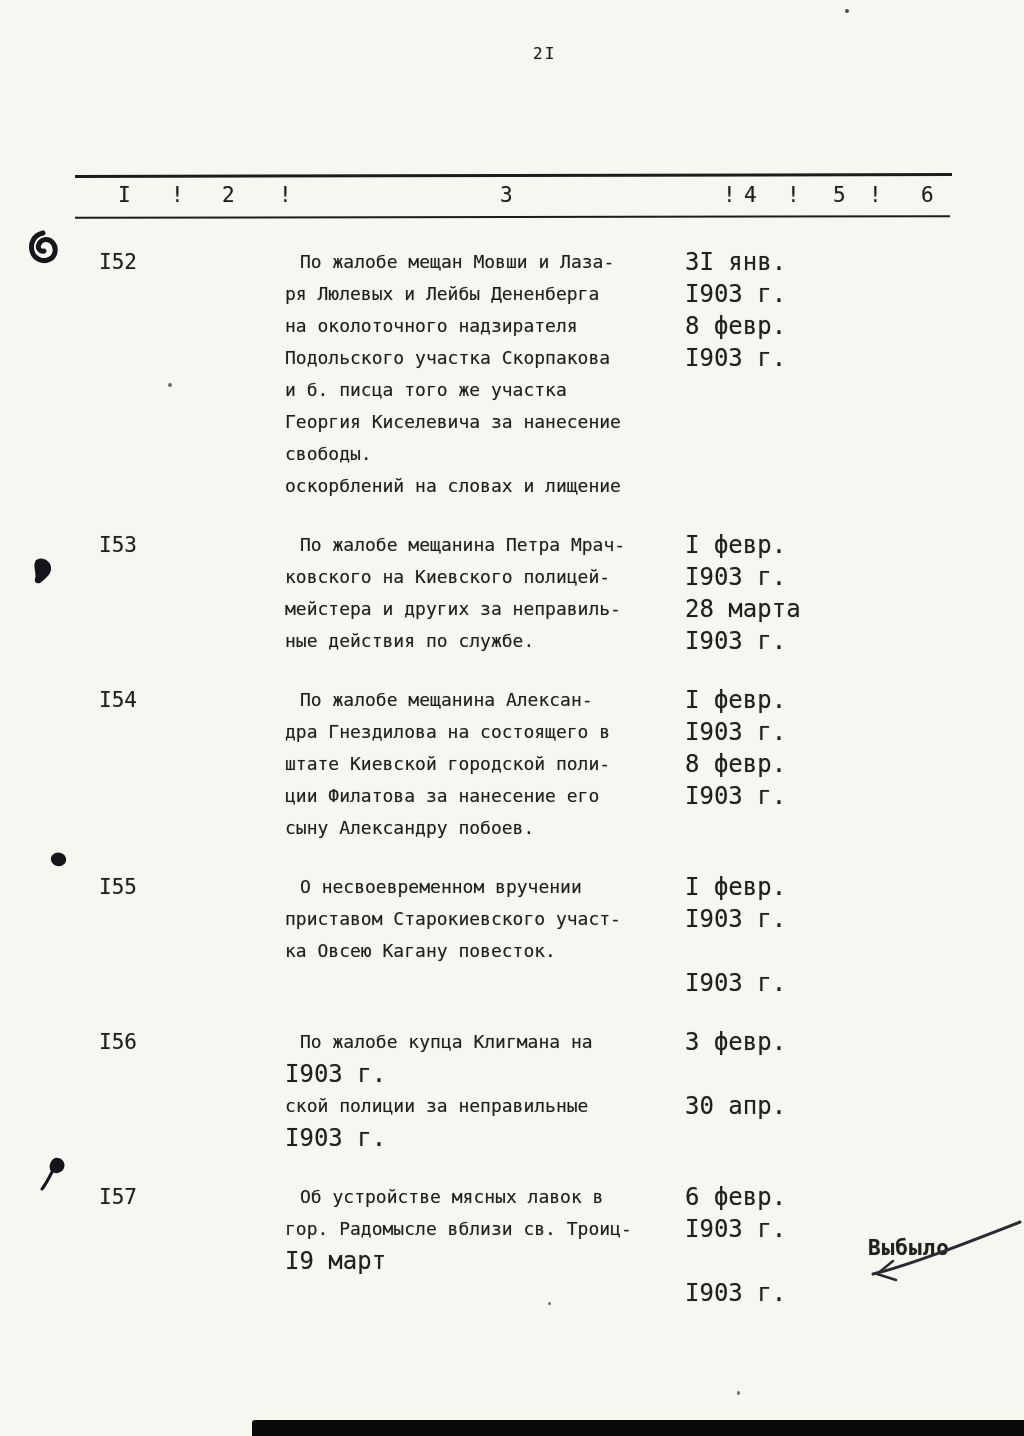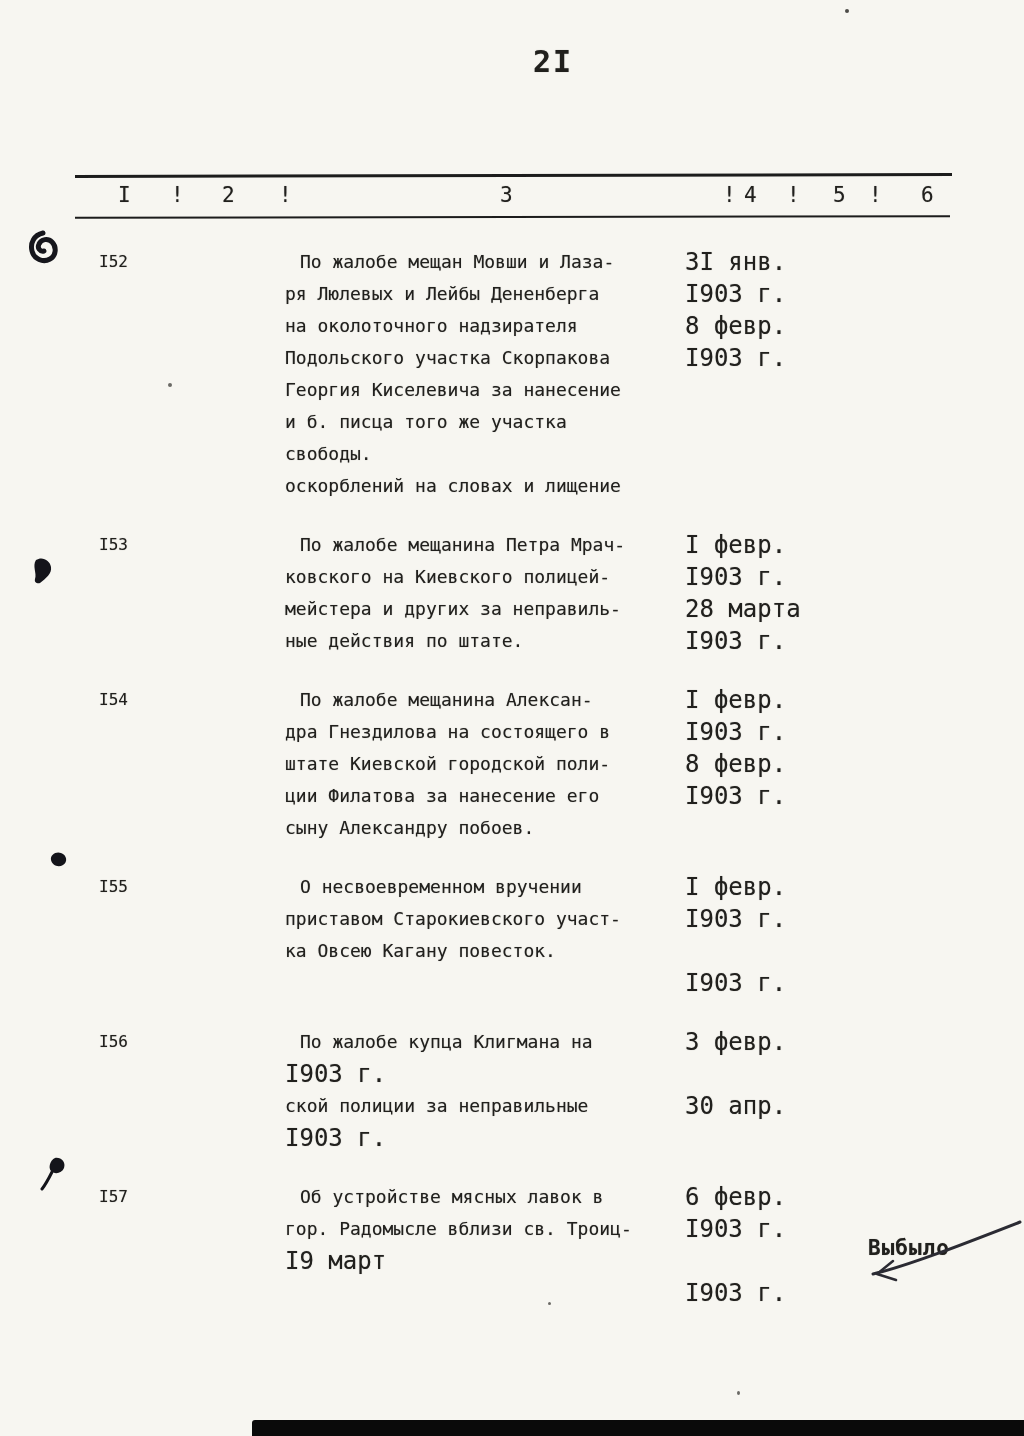--- a/index.html
+++ b/index.html
@@ -11,23 +11,22 @@
     background: #f7f6f1;
     overflow: hidden;
     font-family: "DejaVu Sans Mono", "Liberation Mono", monospace;
     color: #21201d;
   }
   .typed { text-shadow: 0 0 1px rgba(25,25,25,0.35); }
 
   .page-number {
     position: absolute;
     top: 44px; left: 533px;
-    font-size: 30px;
+    font-size: 16px;
     letter-spacing: 2px;
-    font-weight: bold;
   }
 
   
   .table-header {
     position: absolute;
     top: 170px; left: 0;
     width: 1024px; height: 54px;
     font-size: 21px;
   }
   .rule {
@@ -42,21 +41,21 @@
   .entries {
     position: absolute;
     top: 246px; left: 0;
     width: 1024px;
   }
   .entry { display: flex; margin-bottom: 27px; }
   .num {
     box-sizing: border-box;
     width: 285px;
     padding-left: 99px;
-    font-size: 16px;
+    font-size: 21px;
     line-height: 32px;
   }
   .lines { flex: 1; }
   .line { display: flex; height: 32px; line-height: 32px; white-space: pre; }
   .txt  { flex: 0 0 400px; width: 400px; font-size: 18px; overflow: visible; }
   .entry .line:first-child .txt { text-indent: 15px; }
   .date { flex: 0 0 330px; font-size: 24px; }
 
   
   .vybylo {
@@ -115,34 +114,34 @@
   </div>
 
   <div class="entries typed">
     <div class="entry">
       <div class="num">I52</div>
       <div class="lines">
           <div class="line"><span class="txt">По жалобе мещан Мовши и Лаза-</span><span class="date">3I янв.</span></div>
           <div class="line"><span class="txt">ря Люлевых и Лейбы Дененберга</span><span class="date">I903 г.</span></div>
           <div class="line"><span class="txt">на околоточного надзирателя</span><span class="date">8 февр.</span></div>
           <div class="line"><span class="txt">Подольского участка Скорпакова</span><span class="date">I903 г.</span></div>
+          <div class="line"><span class="txt">и б. писца того же участка</span><span class="date"></span></div>
           <div class="line"><span class="txt">Георгия Киселевича за нанесение</span><span class="date"></span></div>
-          <div class="line"><span class="txt">и б. писца того же участка</span><span class="date"></span></div>
           <div class="line"><span class="txt">свободы.</span><span class="date"></span></div>
           <div class="line"><span class="txt">оскорблений на словах и лищение</span><span class="date"></span></div>
         </div>
     </div>
 
     <div class="entry">
       <div class="num">I53</div>
       <div class="lines">
           <div class="line"><span class="txt">По жалобе мещанина Петра Мрач-</span><span class="date">I февр.</span></div>
           <div class="line"><span class="txt">ковского на Киевского полицей-</span><span class="date">I903 г.</span></div>
           <div class="line"><span class="txt">мейстера и других за неправиль-</span><span class="date">28 марта</span></div>
-          <div class="line"><span class="txt">ные действия по штате.</span><span class="date">I903 г.</span></div>
+          <div class="line"><span class="txt">ные действия по службе.</span><span class="date">I903 г.</span></div>
         </div>
     </div>
 
     <div class="entry">
       <div class="num">I54</div>
       <div class="lines">
           <div class="line"><span class="txt">По жалобе мещанина Алексан-</span><span class="date">I февр.</span></div>
           <div class="line"><span class="txt">дра Гнездилова на состоящего в</span><span class="date">I903 г.</span></div>
           <div class="line"><span class="txt">штате Киевской городской поли-</span><span class="date">8 февр.</span></div>
           <div class="line"><span class="txt">ции Филатова за нанесение его</span><span class="date">I903 г.</span></div>

